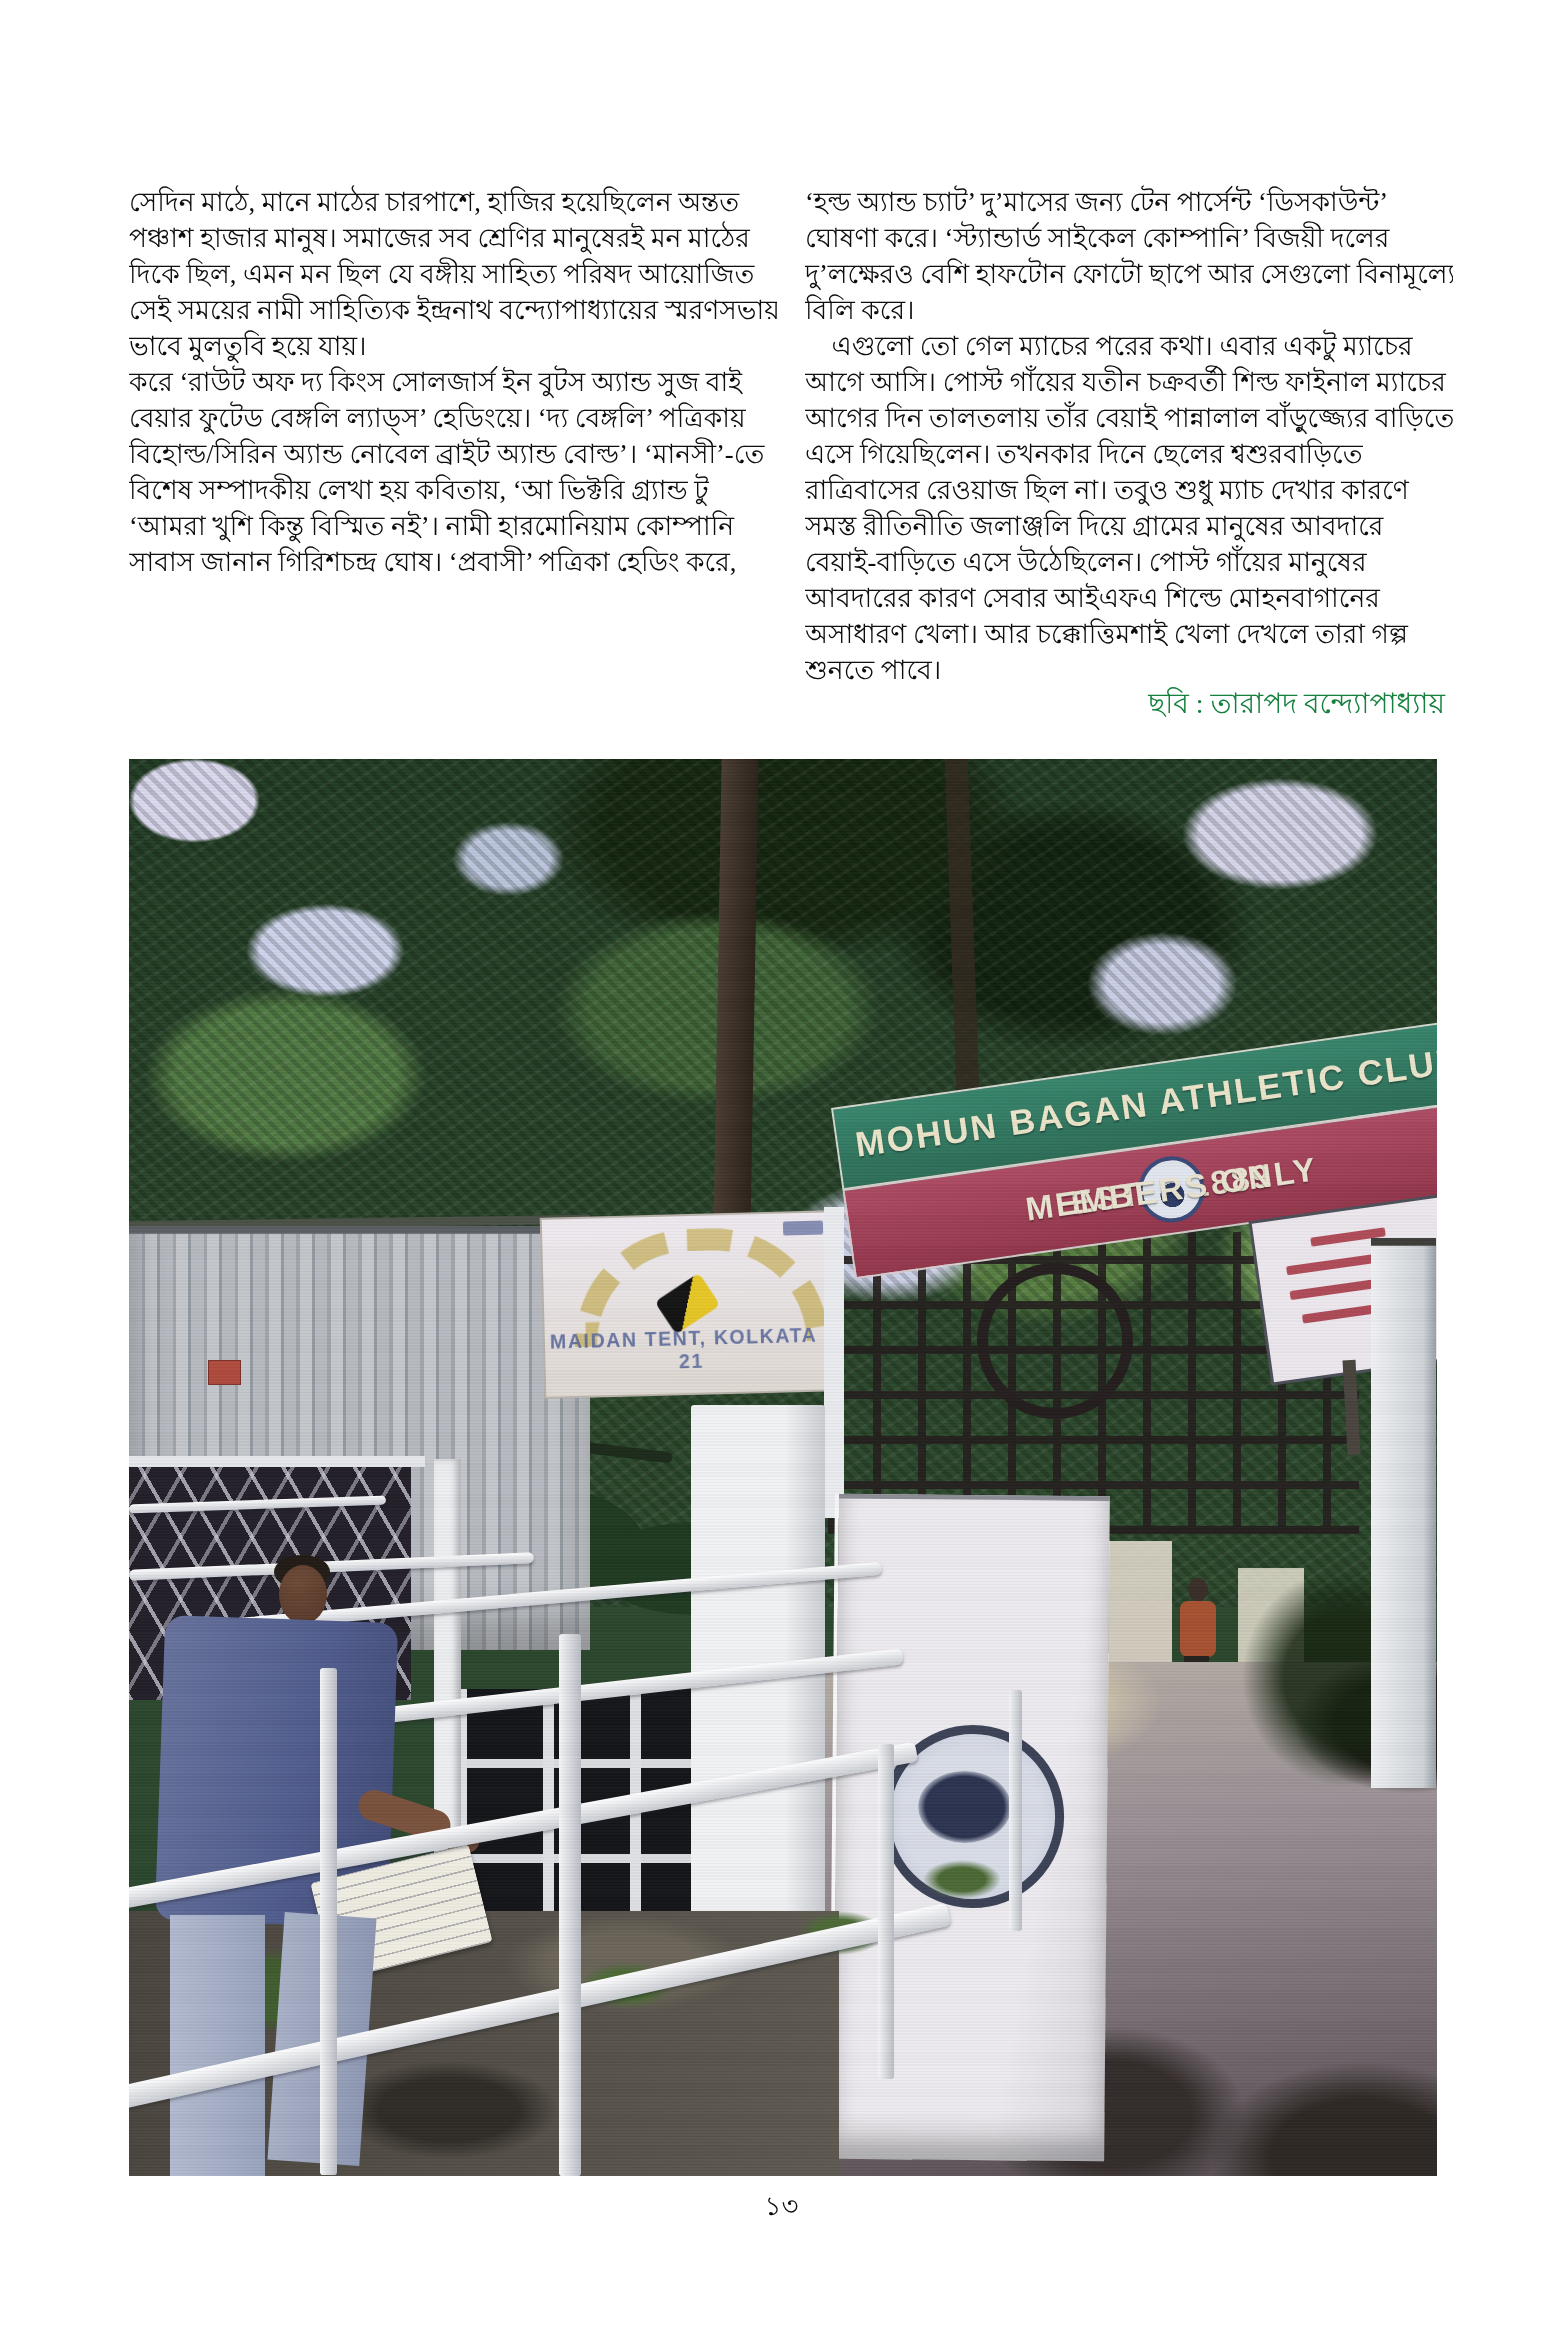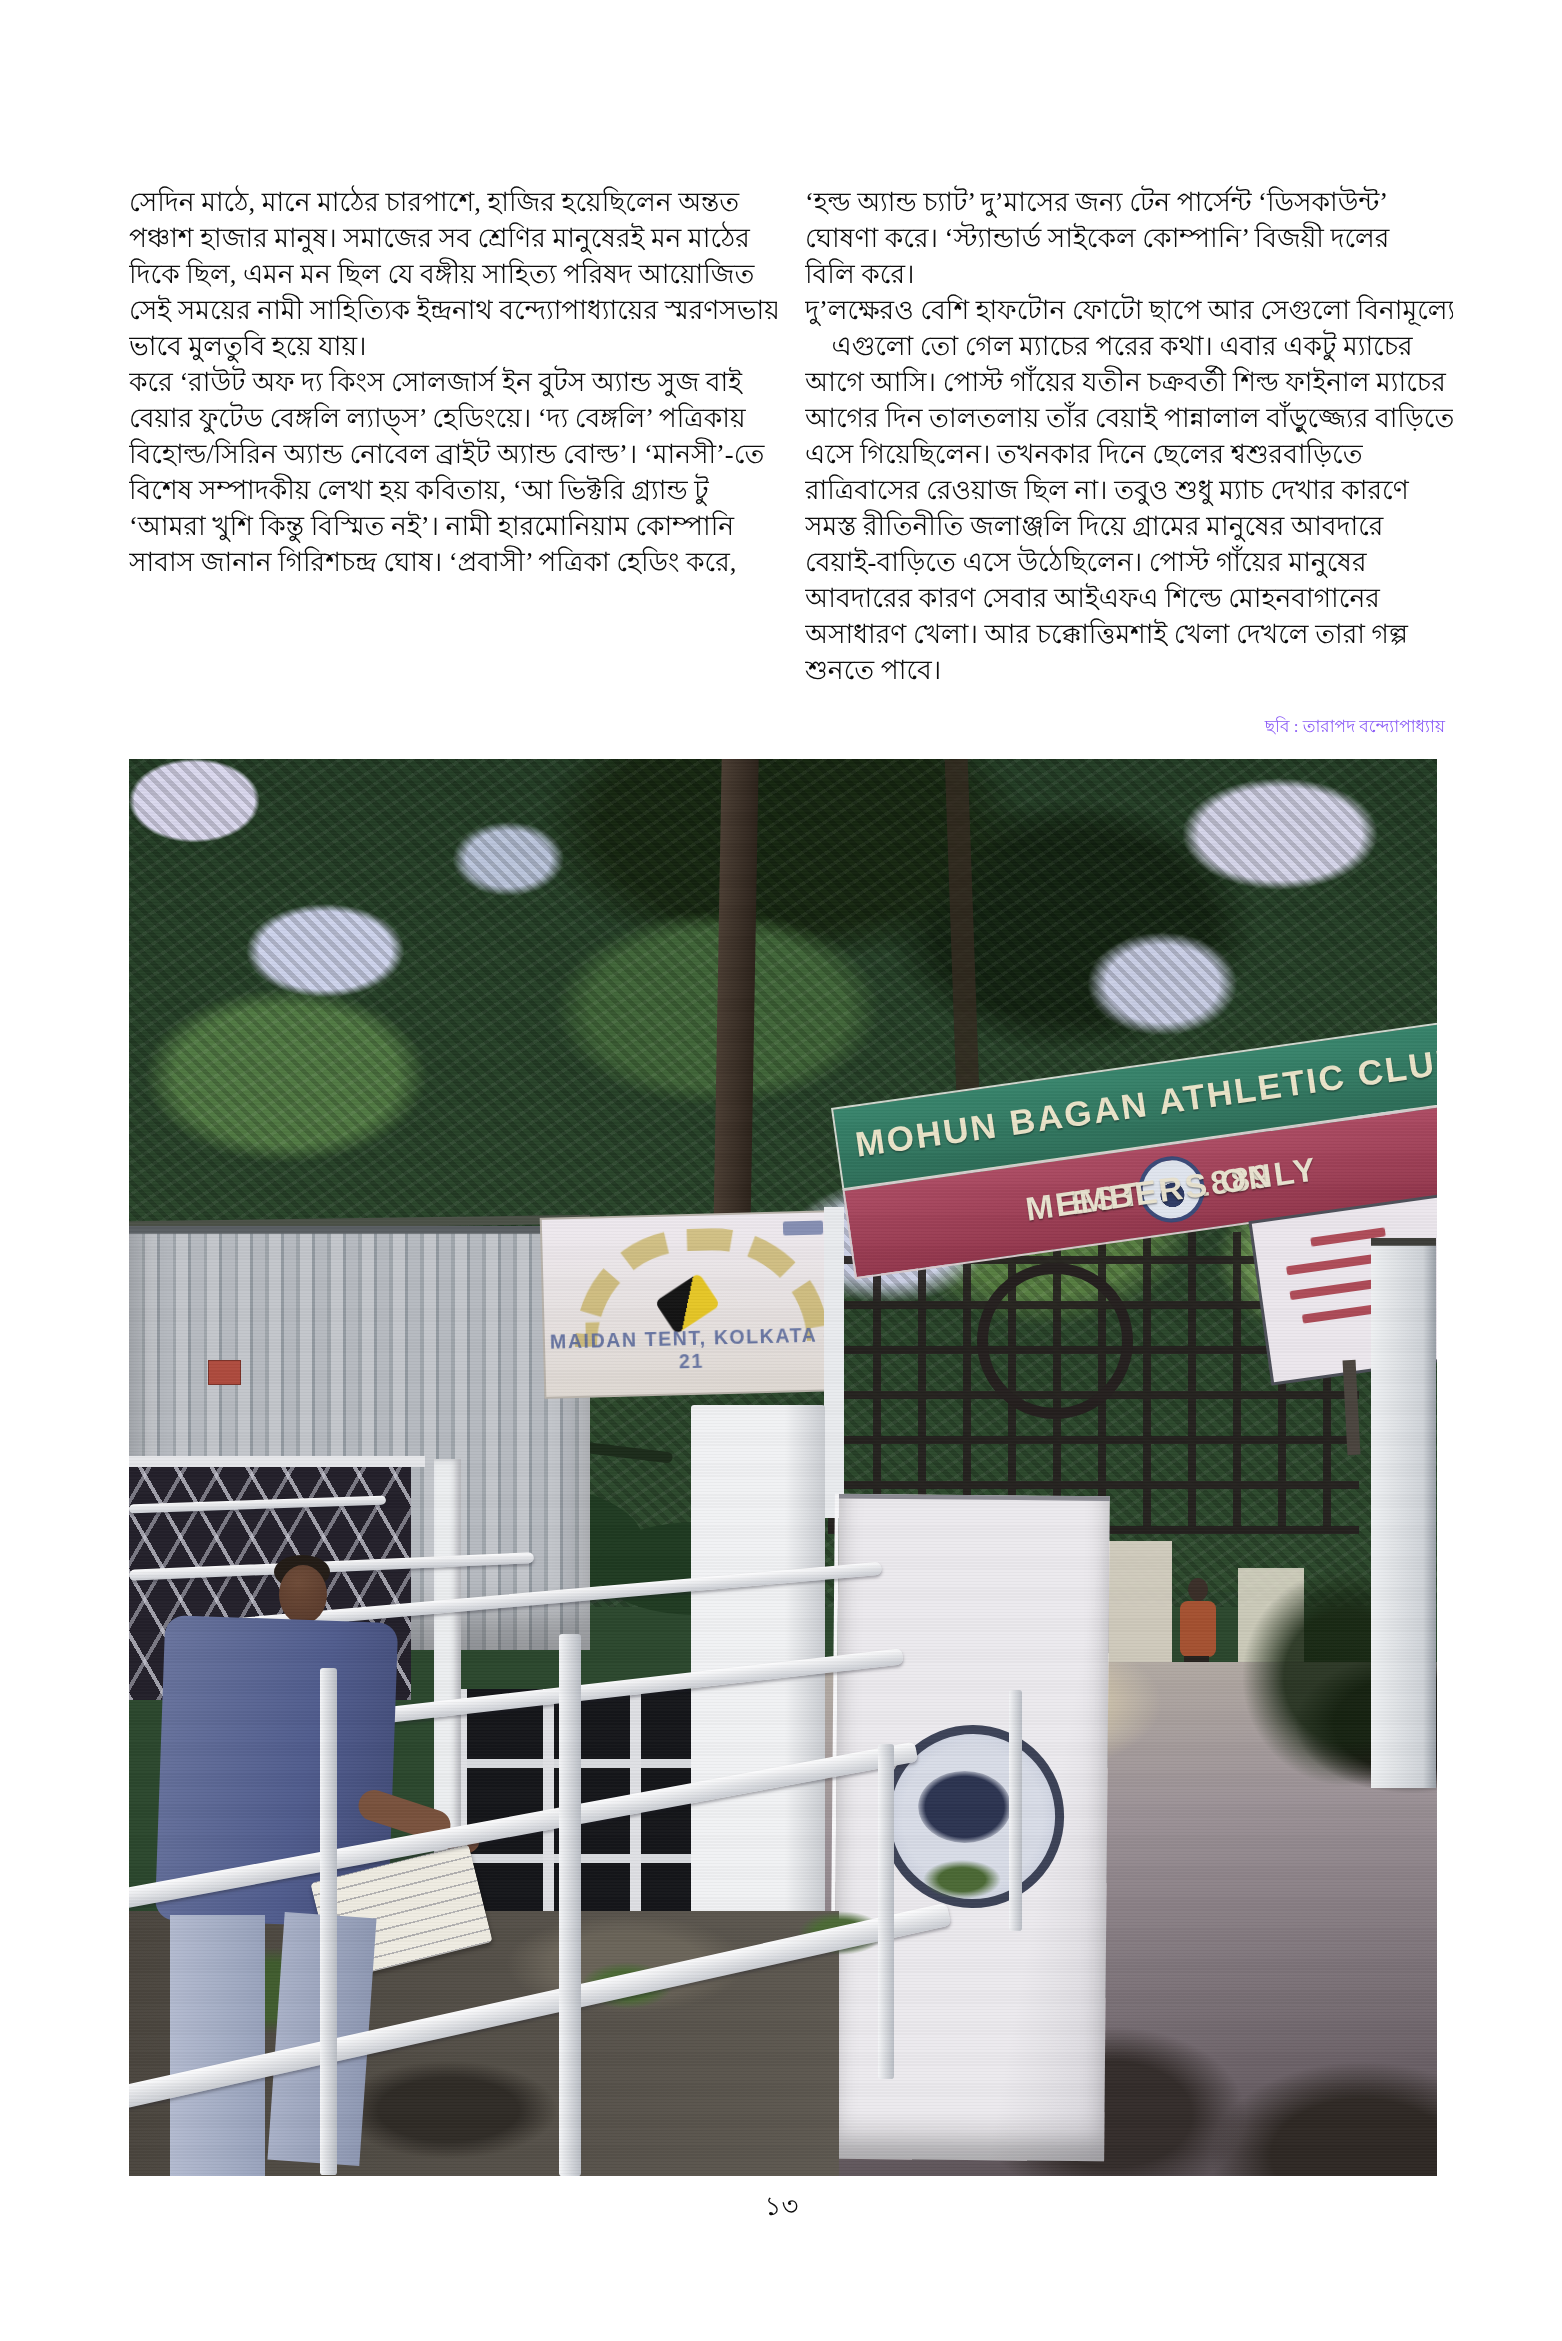--- a/index.html
+++ b/index.html
@@ -6,21 +6,21 @@
   #page{position:relative;width:1563px;height:2342px;background:#fff;overflow:hidden;
         font-family:"Liberation Serif",serif;color:#111;}
 
   
   .col{position:absolute;top:184px;width:648px;}
   .col-left{left:129px;}
   .col-right{left:805px;}
   .bn-line{font-size:26.5px;line-height:36px;color:#0d0d0d;white-space:nowrap;overflow:hidden;
            font-family:"Liberation Serif",serif;}
 
-  .credit{position:absolute;top:713px;right:118px;font-size:17px;color:#8b5cf6;}
+  .credit{position:absolute;top:682px;right:118px;font-size:28px;color:#15803d;}
 
   .pageno{position:absolute;top:2186px;left:0;width:100%;text-align:center;font-size:26px;color:#0d0d0d;}
 
   
   #photo{position:absolute;left:129px;top:759px;width:1308px;height:1417px;overflow:hidden;
          background:#2a472c;filter:saturate(.95);}
   #photo *{position:absolute;}
 
   .canopy{left:0;top:0;width:1308px;height:833px;
     background:
@@ -195,22 +195,22 @@
       <div class="bn-line">বেয়ার ফুটেড বেঙ্গলি ল্যাড্‌স’ হেডিংয়ে। ‘দ্য বেঙ্গলি’ পত্রিকায়</div>
       <div class="bn-line">বিহোল্ড/সিরিন অ্যান্ড নোবেল ব্রাইট অ্যান্ড বোল্ড’। ‘মানসী’-তে</div>
       <div class="bn-line">বিশেষ সম্পাদকীয় লেখা হয় কবিতায়, ‘আ ভিক্টরি গ্র্যান্ড টু</div>
       <div class="bn-line">‘আমরা খুশি কিন্তু বিস্মিত নই’। নামী হারমোনিয়াম কোম্পানি</div>
       <div class="bn-line">সাবাস জানান গিরিশচন্দ্র ঘোষ। ‘প্রবাসী’ পত্রিকা হেডিং করে,</div>
     </div>
 
   <div class="col col-right">
       <div class="bn-line">‘হল্ড অ্যান্ড চ্যাট’ দু’মাসের জন্য টেন পার্সেন্ট ‘ডিসকাউন্ট’</div>
       <div class="bn-line">ঘোষণা করে। ‘স্ট্যান্ডার্ড সাইকেল কোম্পানি’ বিজয়ী দলের</div>
+      <div class="bn-line">দু’লক্ষেরও বেশি হাফটোন ফোটো ছাপে আর সেগুলো বিনামূল্যে</div>
       <div class="bn-line">বিলি করে।</div>
-      <div class="bn-line">দু’লক্ষেরও বেশি হাফটোন ফোটো ছাপে আর সেগুলো বিনামূল্যে</div>
       <div class="bn-line"> এগুলো তো গেল ম্যাচের পরের কথা। এবার একটু ম্যাচের</div>
       <div class="bn-line">আগে আসি। পোস্ট গাঁয়ের যতীন চক্রবর্তী শিল্ড ফাইনাল ম্যাচের</div>
       <div class="bn-line">আগের দিন তালতলায় তাঁর বেয়াই পান্নালাল বাঁড়ুজ্জ্যের বাড়িতে</div>
       <div class="bn-line">এসে গিয়েছিলেন। তখনকার দিনে ছেলের শ্বশুরবাড়িতে</div>
       <div class="bn-line">রাত্রিবাসের রেওয়াজ ছিল না। তবুও শুধু ম্যাচ দেখার কারণে</div>
       <div class="bn-line">সমস্ত রীতিনীতি জলাঞ্জলি দিয়ে গ্রামের মানুষের আবদারে</div>
       <div class="bn-line">বেয়াই-বাড়িতে এসে উঠেছিলেন। পোস্ট গাঁয়ের মানুষের</div>
       <div class="bn-line">আবদারের কারণ সেবার আইএফএ শিল্ডে মোহনবাগানের</div>
       <div class="bn-line">অসাধারণ খেলা। আর চক্কোত্তিমশাই খেলা দেখলে তারা গল্প</div>
       <div class="bn-line">শুনতে পাবে।</div>

